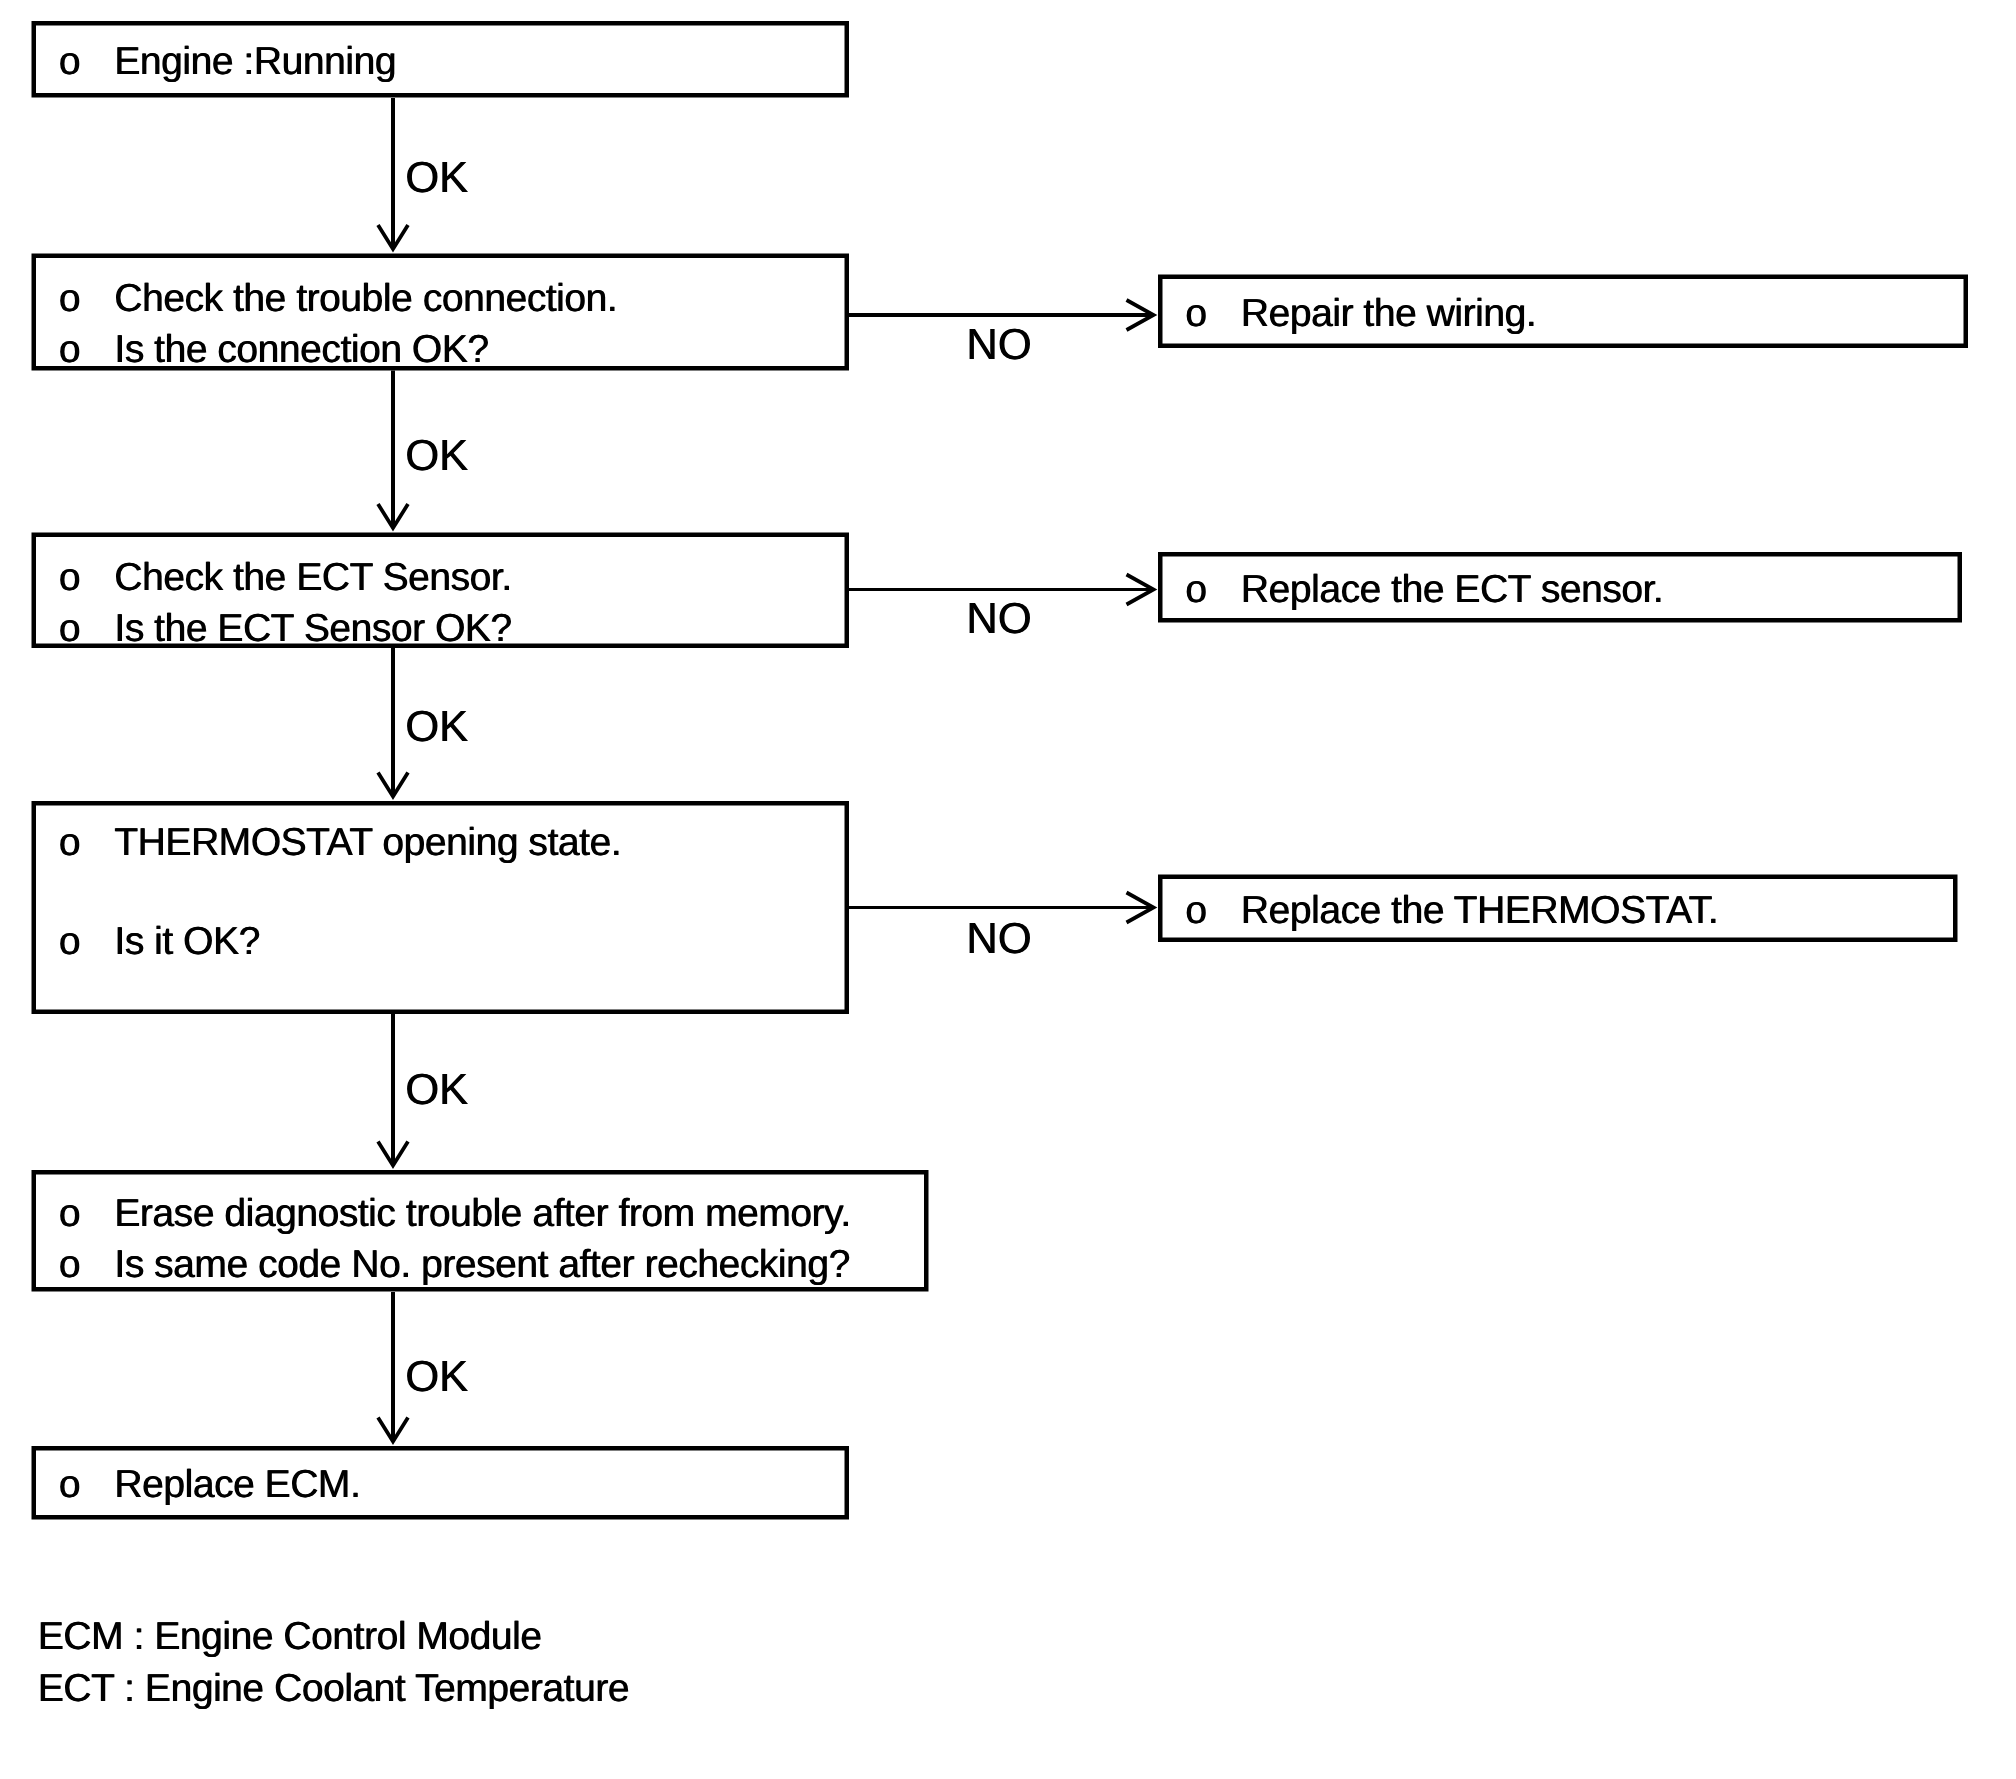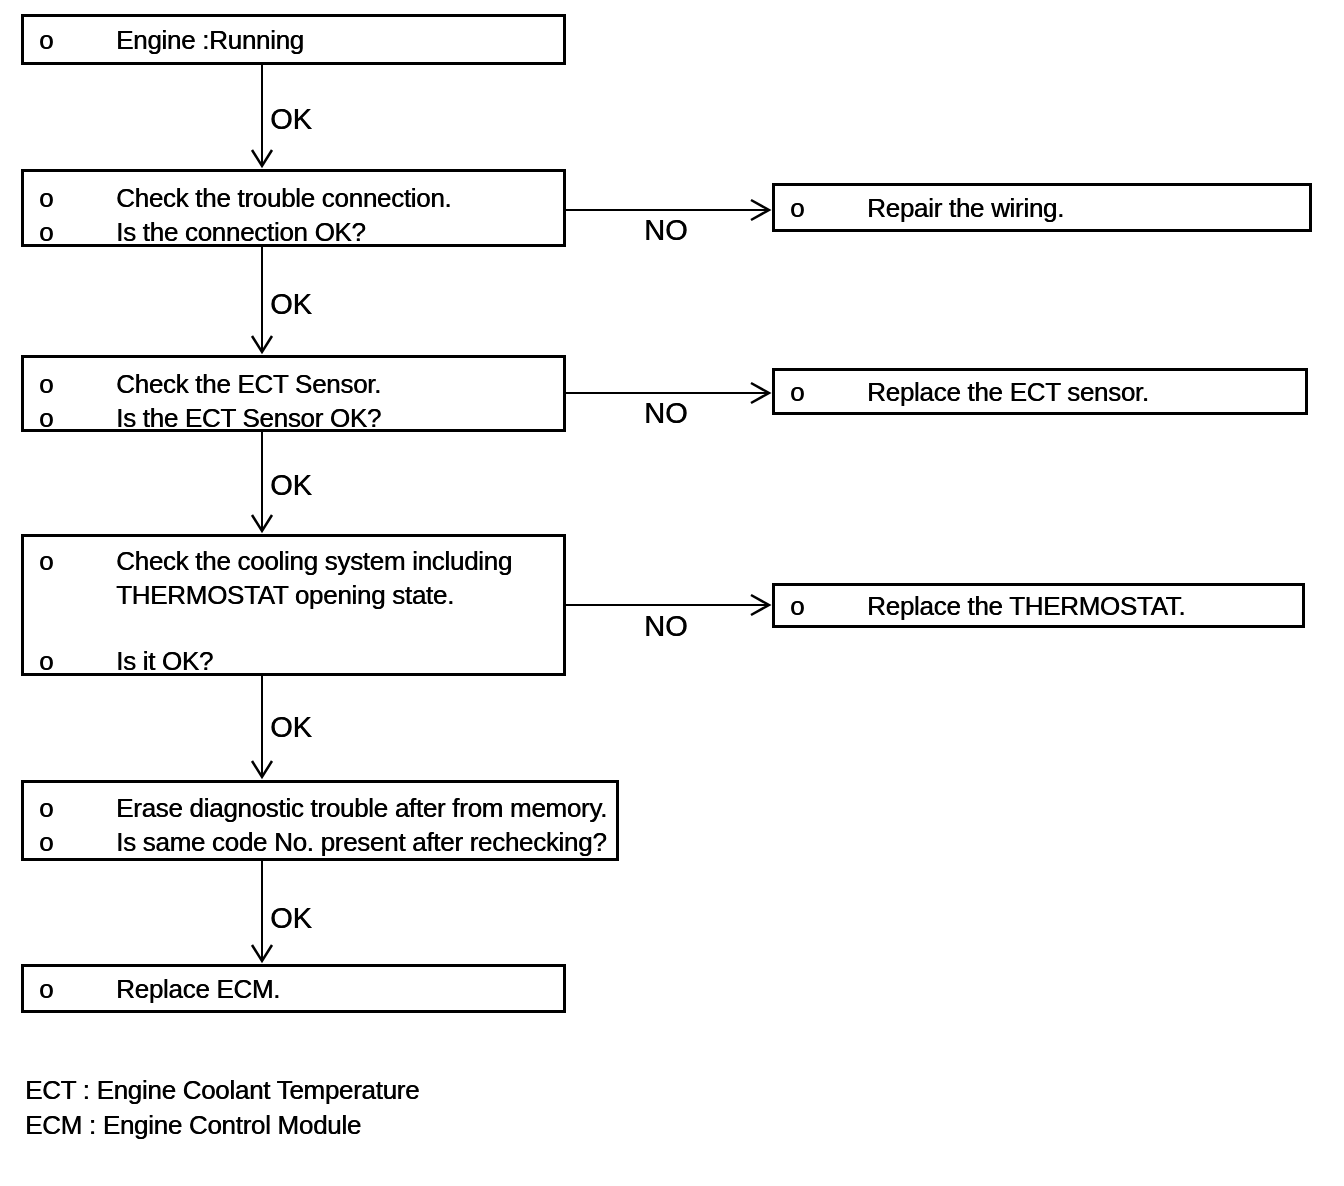--- a/index.html
+++ b/index.html
@@ -40,21 +40,21 @@
   }
   .row {
     display: flex;
     align-items: flex-start;
     line-height: 34px;
   }
   .bullet {
     flex: 0 0 37px;
     margin-left: 15px;
   }
-  .txt { flex: 1; padding-right: 6px; margin-left: 40px; }
+  .txt { flex: 1; padding-right: 6px; }
   .tline { display: block; }
   .lbl {
     position: absolute;
     font-size: 29px;
     line-height: 30px;
     letter-spacing: 0;
     text-align: right;
   }
   .legend {
     position: absolute;
@@ -139,21 +139,20 @@
     <div class="row">
       <span class="bullet">o</span>
       <span class="txt">Is the ECT Sensor OK?</span>
     </div>
   </div>
 
   <div class="box" id="box-cooling" style="left:21px; top:534px; width:545px; height:142px;">
     <div class="row">
       <span class="bullet">o</span>
       <span class="txt">
-        <span class="tline">Check the cooling system including</span>
         <span class="tline">THERMOSTAT opening state.</span>
       </span>
     </div>
     <div class="row gap-above">
       <span class="bullet">o</span>
       <span class="txt">Is it OK?</span>
     </div>
   </div>
 
   <div class="box" id="box-erase" style="left:21px; top:780px; width:598px; height:81px;">
@@ -199,17 +198,17 @@
   <span class="lbl" style="left:270px; top:289px;">OK</span>
   <span class="lbl" style="left:270px; top:470px;">OK</span>
   <span class="lbl" style="left:270px; top:712px;">OK</span>
   <span class="lbl" style="left:270px; top:903px;">OK</span>
 
   <span class="lbl" style="left:644px; top:215px;">NO</span>
   <span class="lbl" style="left:644px; top:398px;">NO</span>
   <span class="lbl" style="left:644px; top:611px;">NO</span>
 
   <div class="legend">
+    <div class="legend-line">ECM : Engine Control Module</div>
     <div class="legend-line">ECT : Engine Coolant Temperature</div>
-    <div class="legend-line">ECM : Engine Control Module</div>
   </div>
 
 </div>
 
 </body></html>

